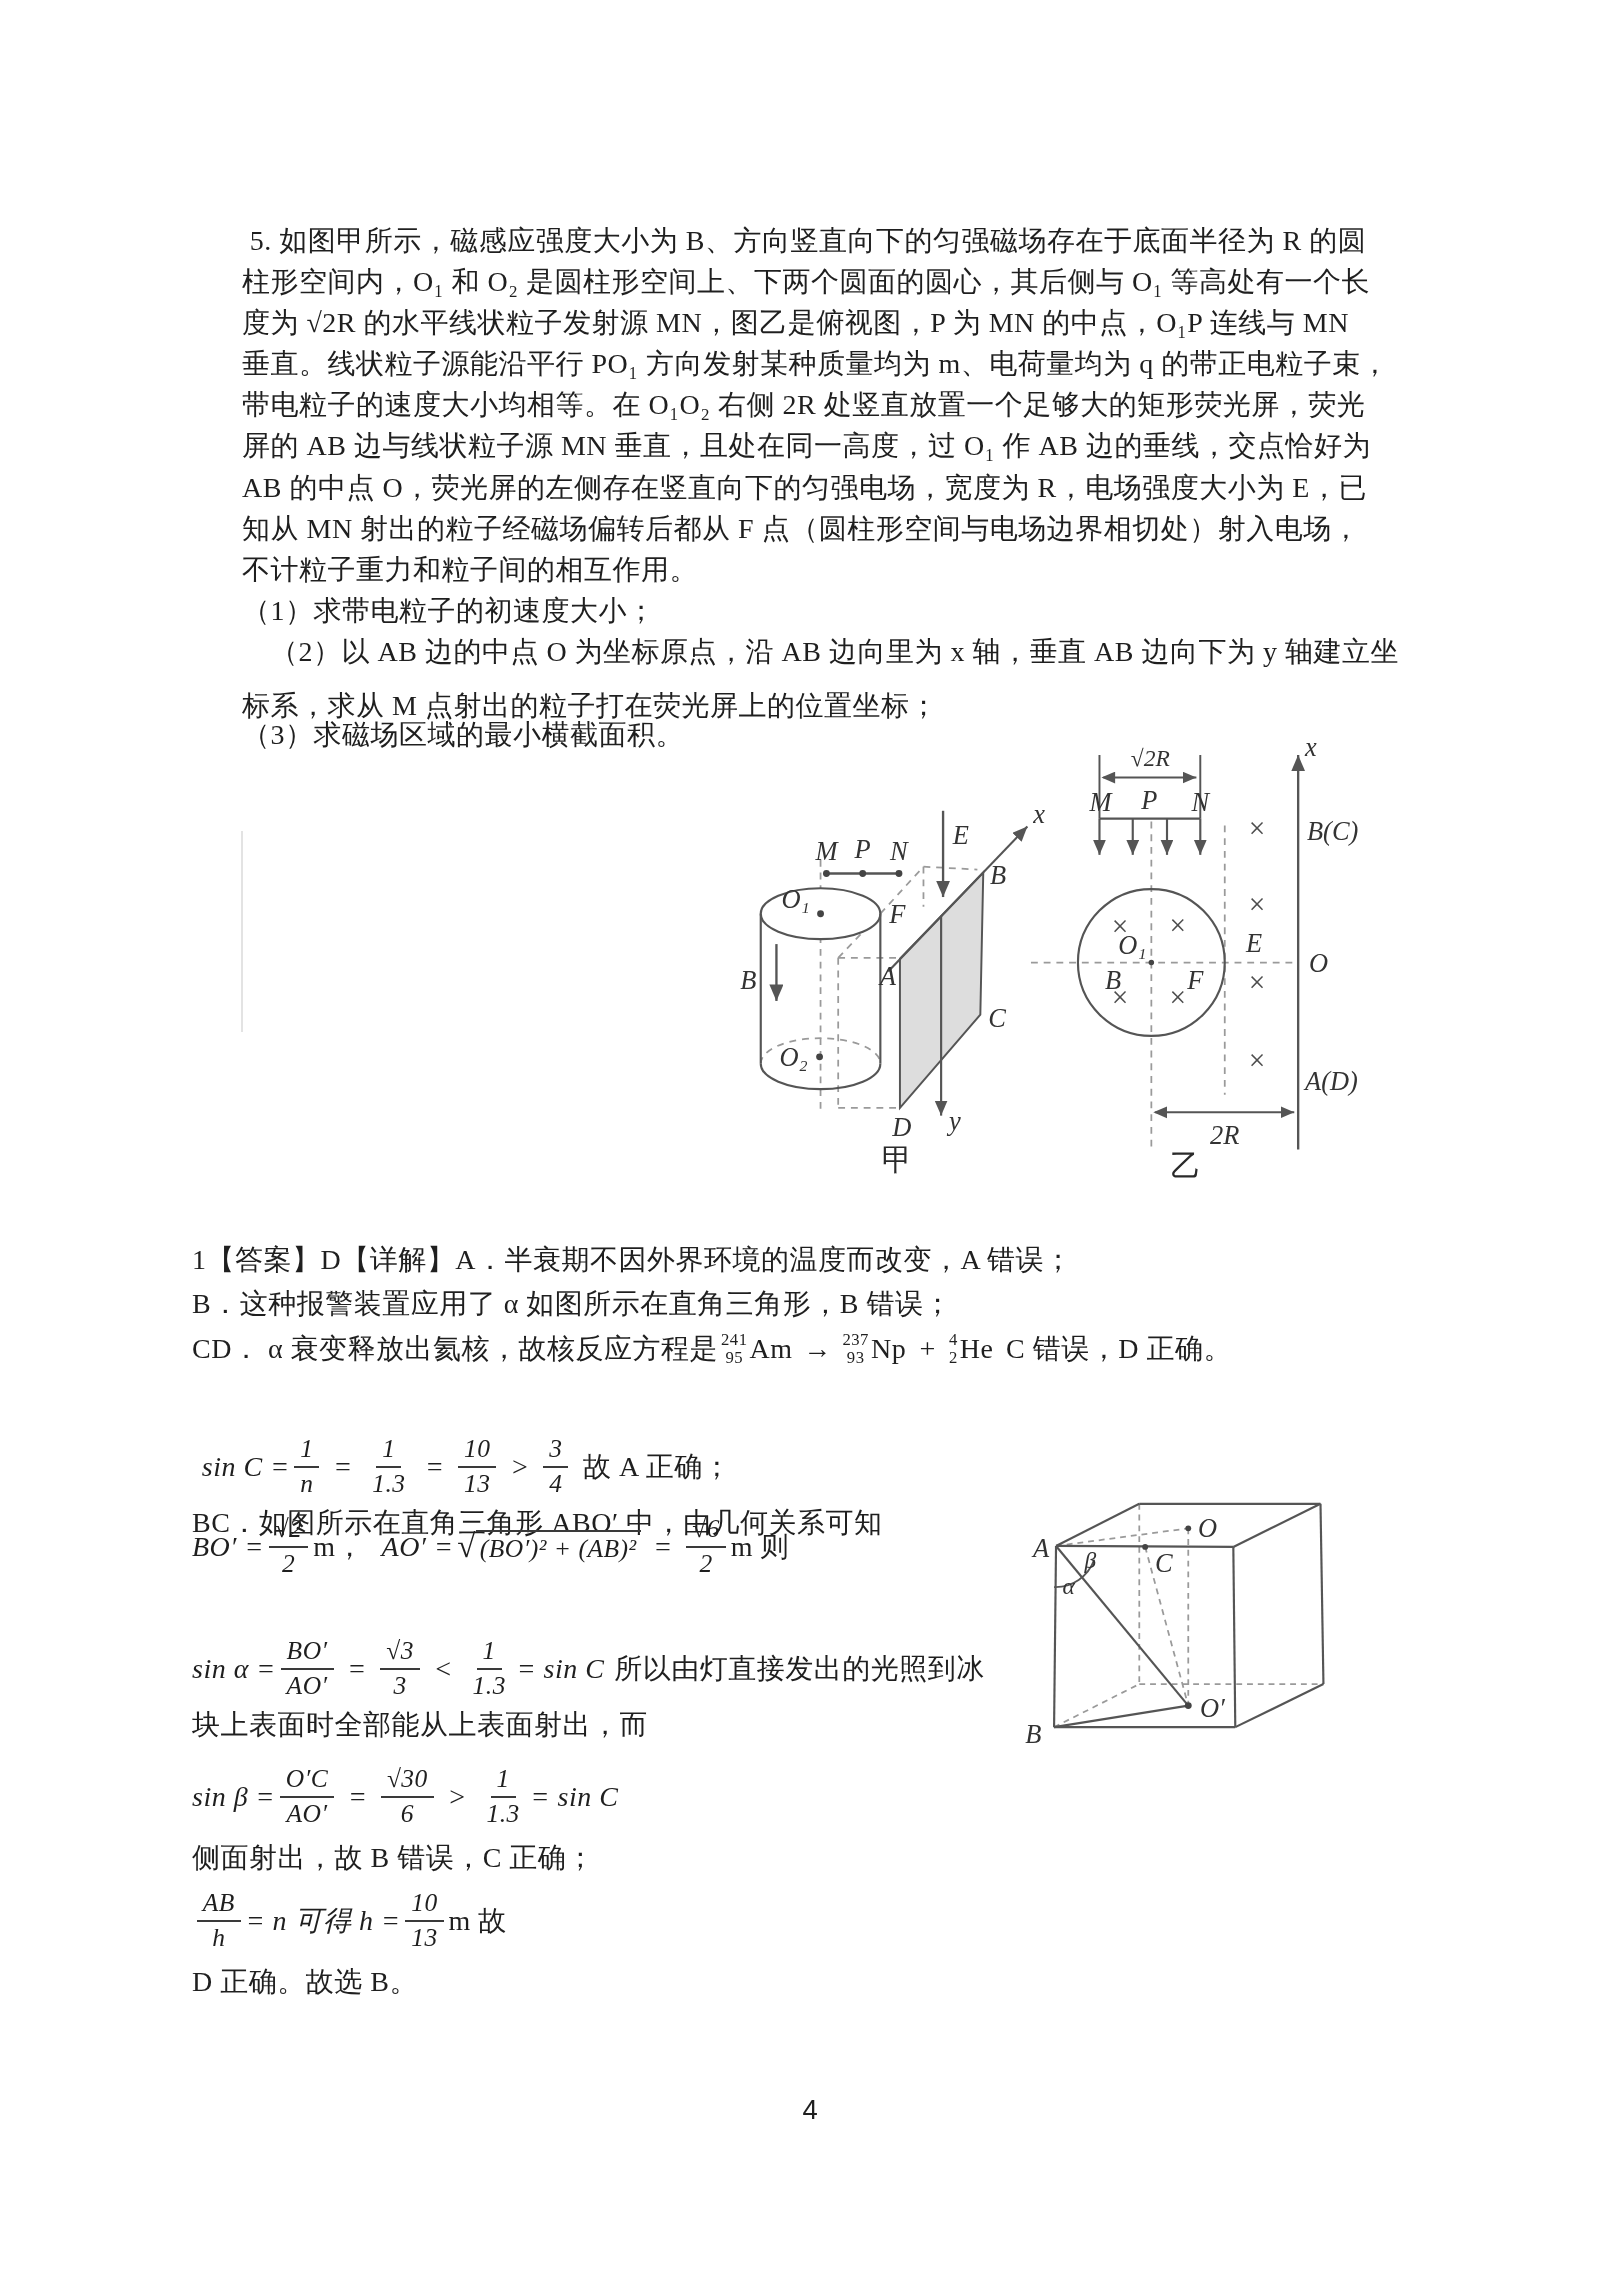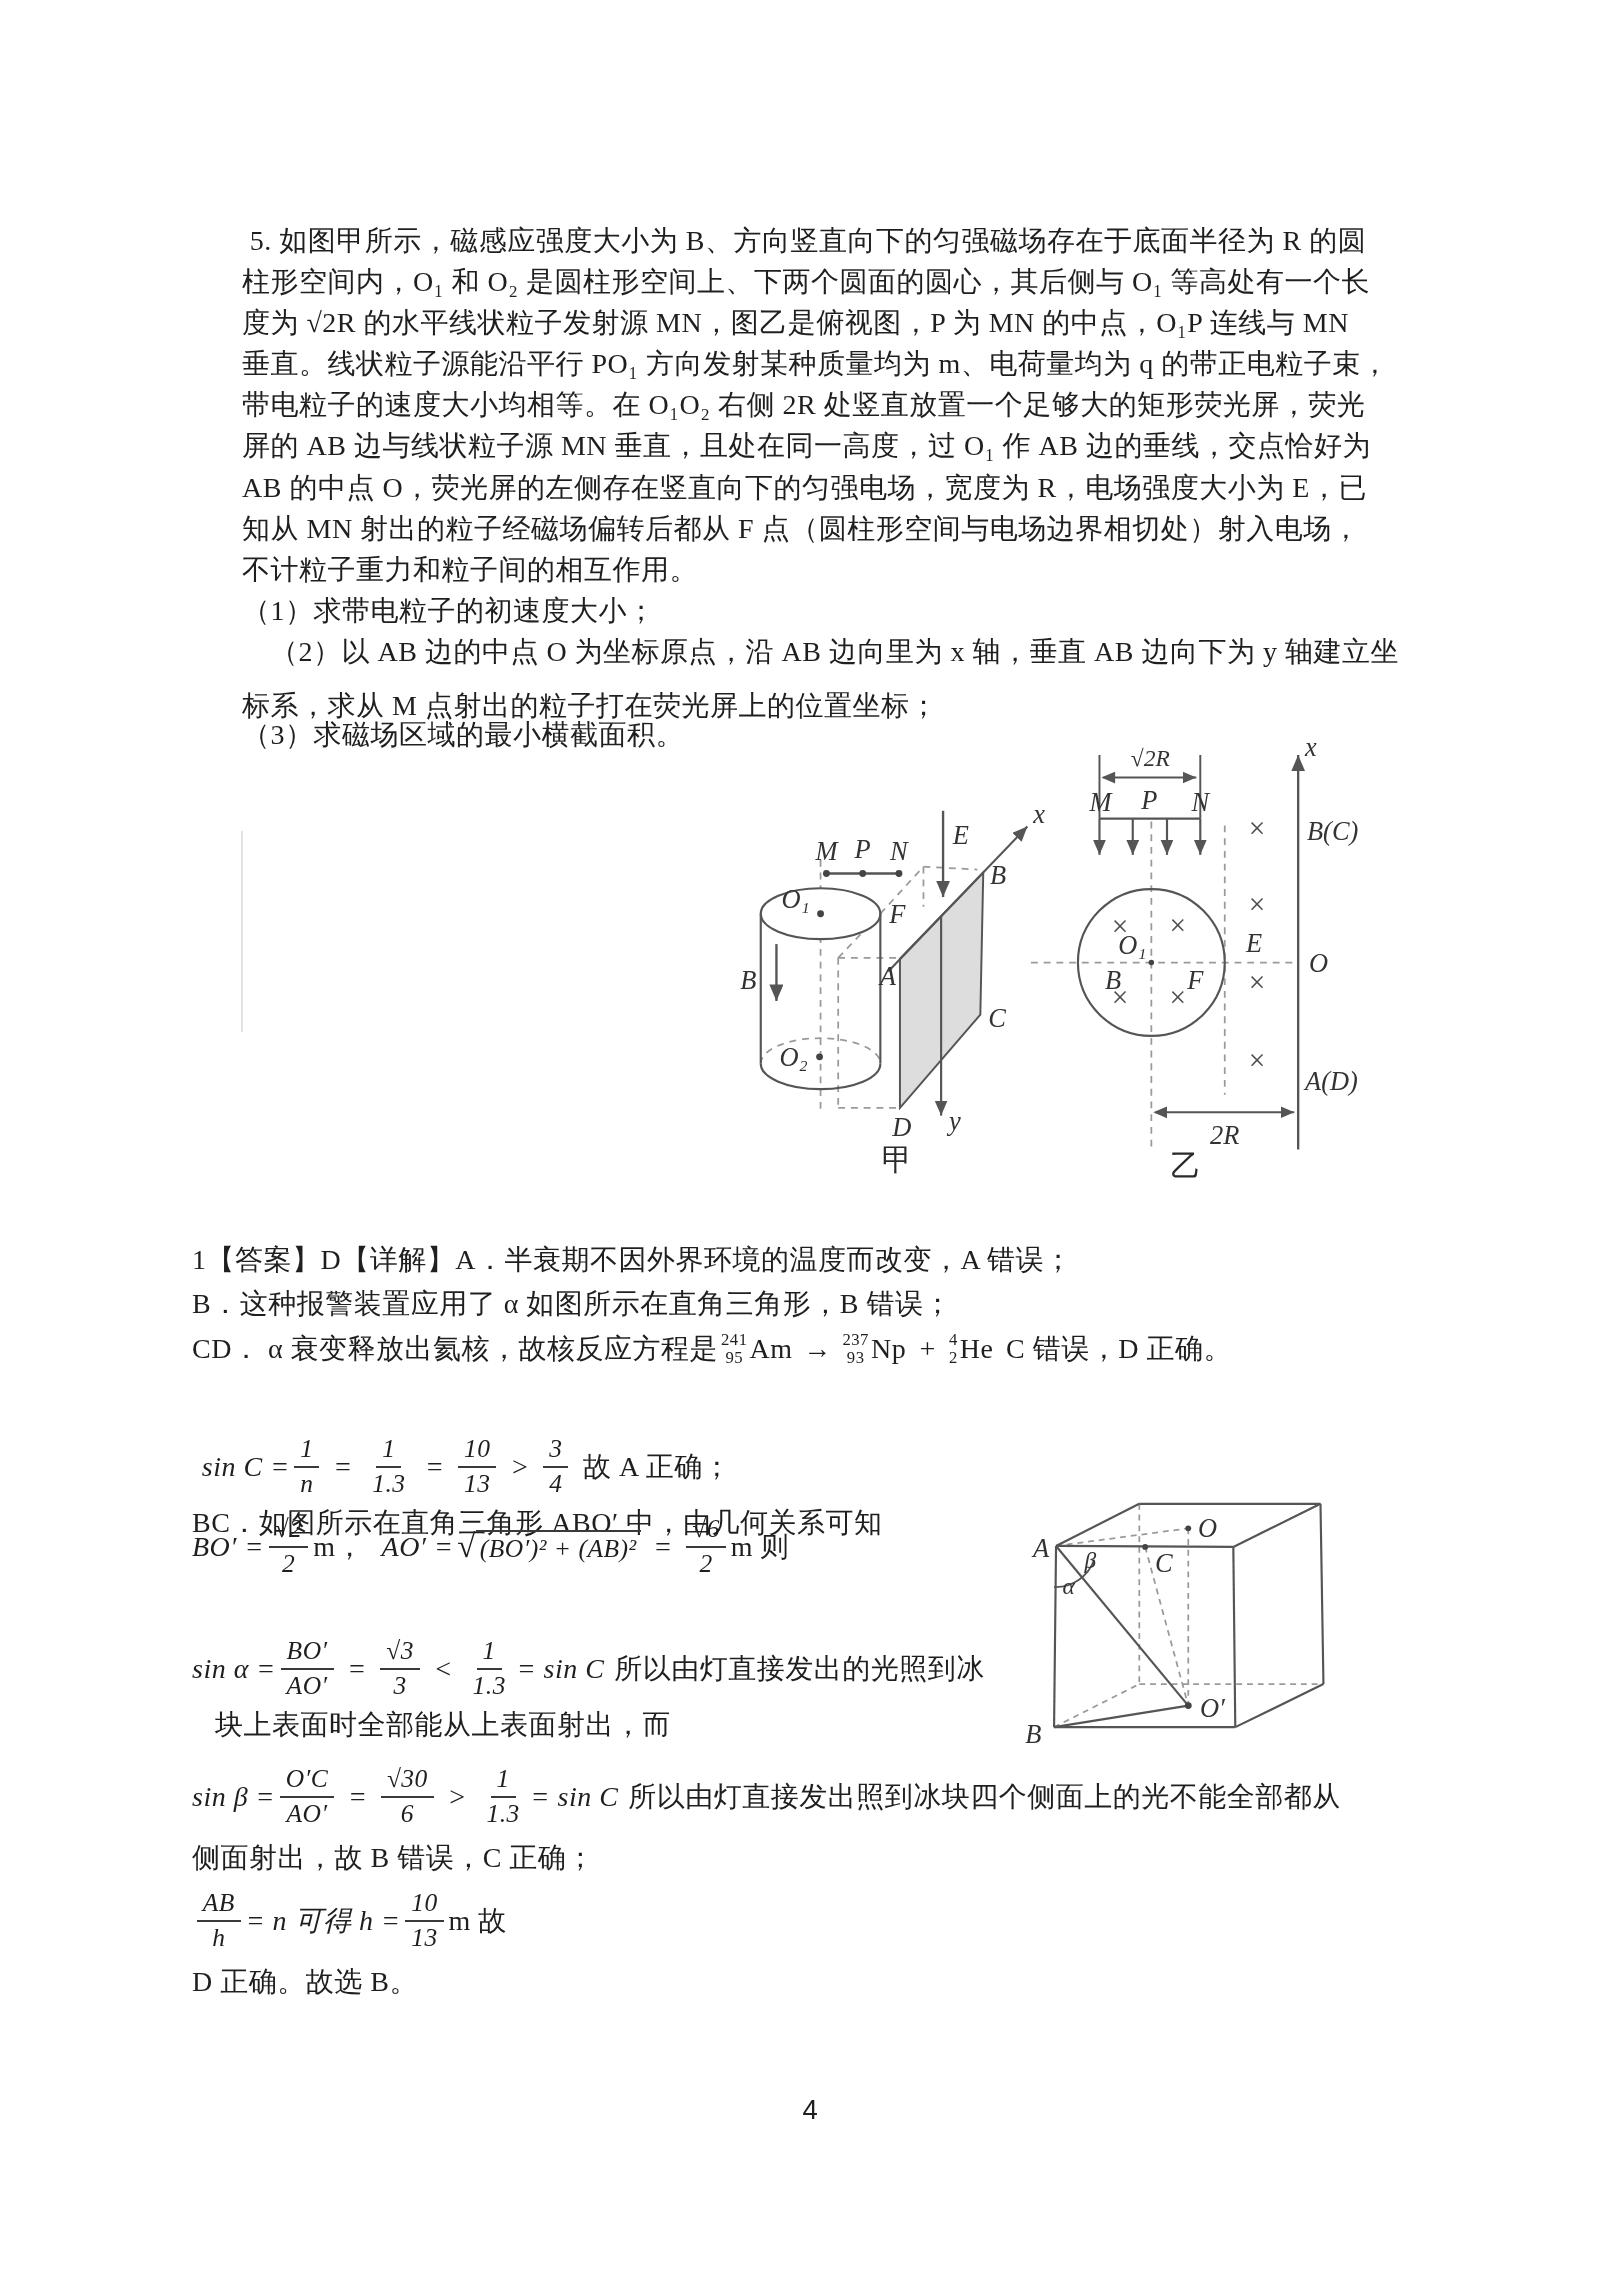--- a/index.html
+++ b/index.html
@@ -265,40 +265,39 @@
         </span>
       <span class="op">&lt;</span>
       <span class="frac">
           <span class="fnum">1</span>
           <span class="fden">1.3</span>
         </span>
       <span class="m">= sin C</span>
       <span class="gap-l">所以由灯直接发出的光照到冰</span>
     </div>
 
-    <div class="tline ans" style="top:1704px;margin-left:23px;">块上表面时全部能从上表面射出，而</div>
+    <div class="tline ans" style="top:1704px;">块上表面时全部能从上表面射出，而</div>
 
     <div class="eqrow" style="top:1750px;height:94px;">
       <span class="m">sin β =</span>
       <span class="frac">
           <span class="fnum">O′C</span>
           <span class="fden">AO′</span>
         </span>
       <span class="op">=</span>
       <span class="frac">
           <span class="fnum">√30</span>
           <span class="fden">6</span>
         </span>
       <span class="op">&gt;</span>
       <span class="frac">
           <span class="fnum">1</span>
           <span class="fden">1.3</span>
         </span>
       <span class="m">= sin C</span>
-      <span class="gap-l">所以由灯直接发出照到冰块四个侧面上的光不能全部都从</span>
     </div>
 
     <div class="tline ans" style="top:1837px;">侧面射出，故 B 错误，C 正确；</div>
 
     <div class="eqrow" style="top:1880px;height:82px;">
       <span class="frac gap-l">
           <span class="fnum">AB</span>
           <span class="fden">h</span>
         </span>
       <span class="m">= n 可得 h =</span>

